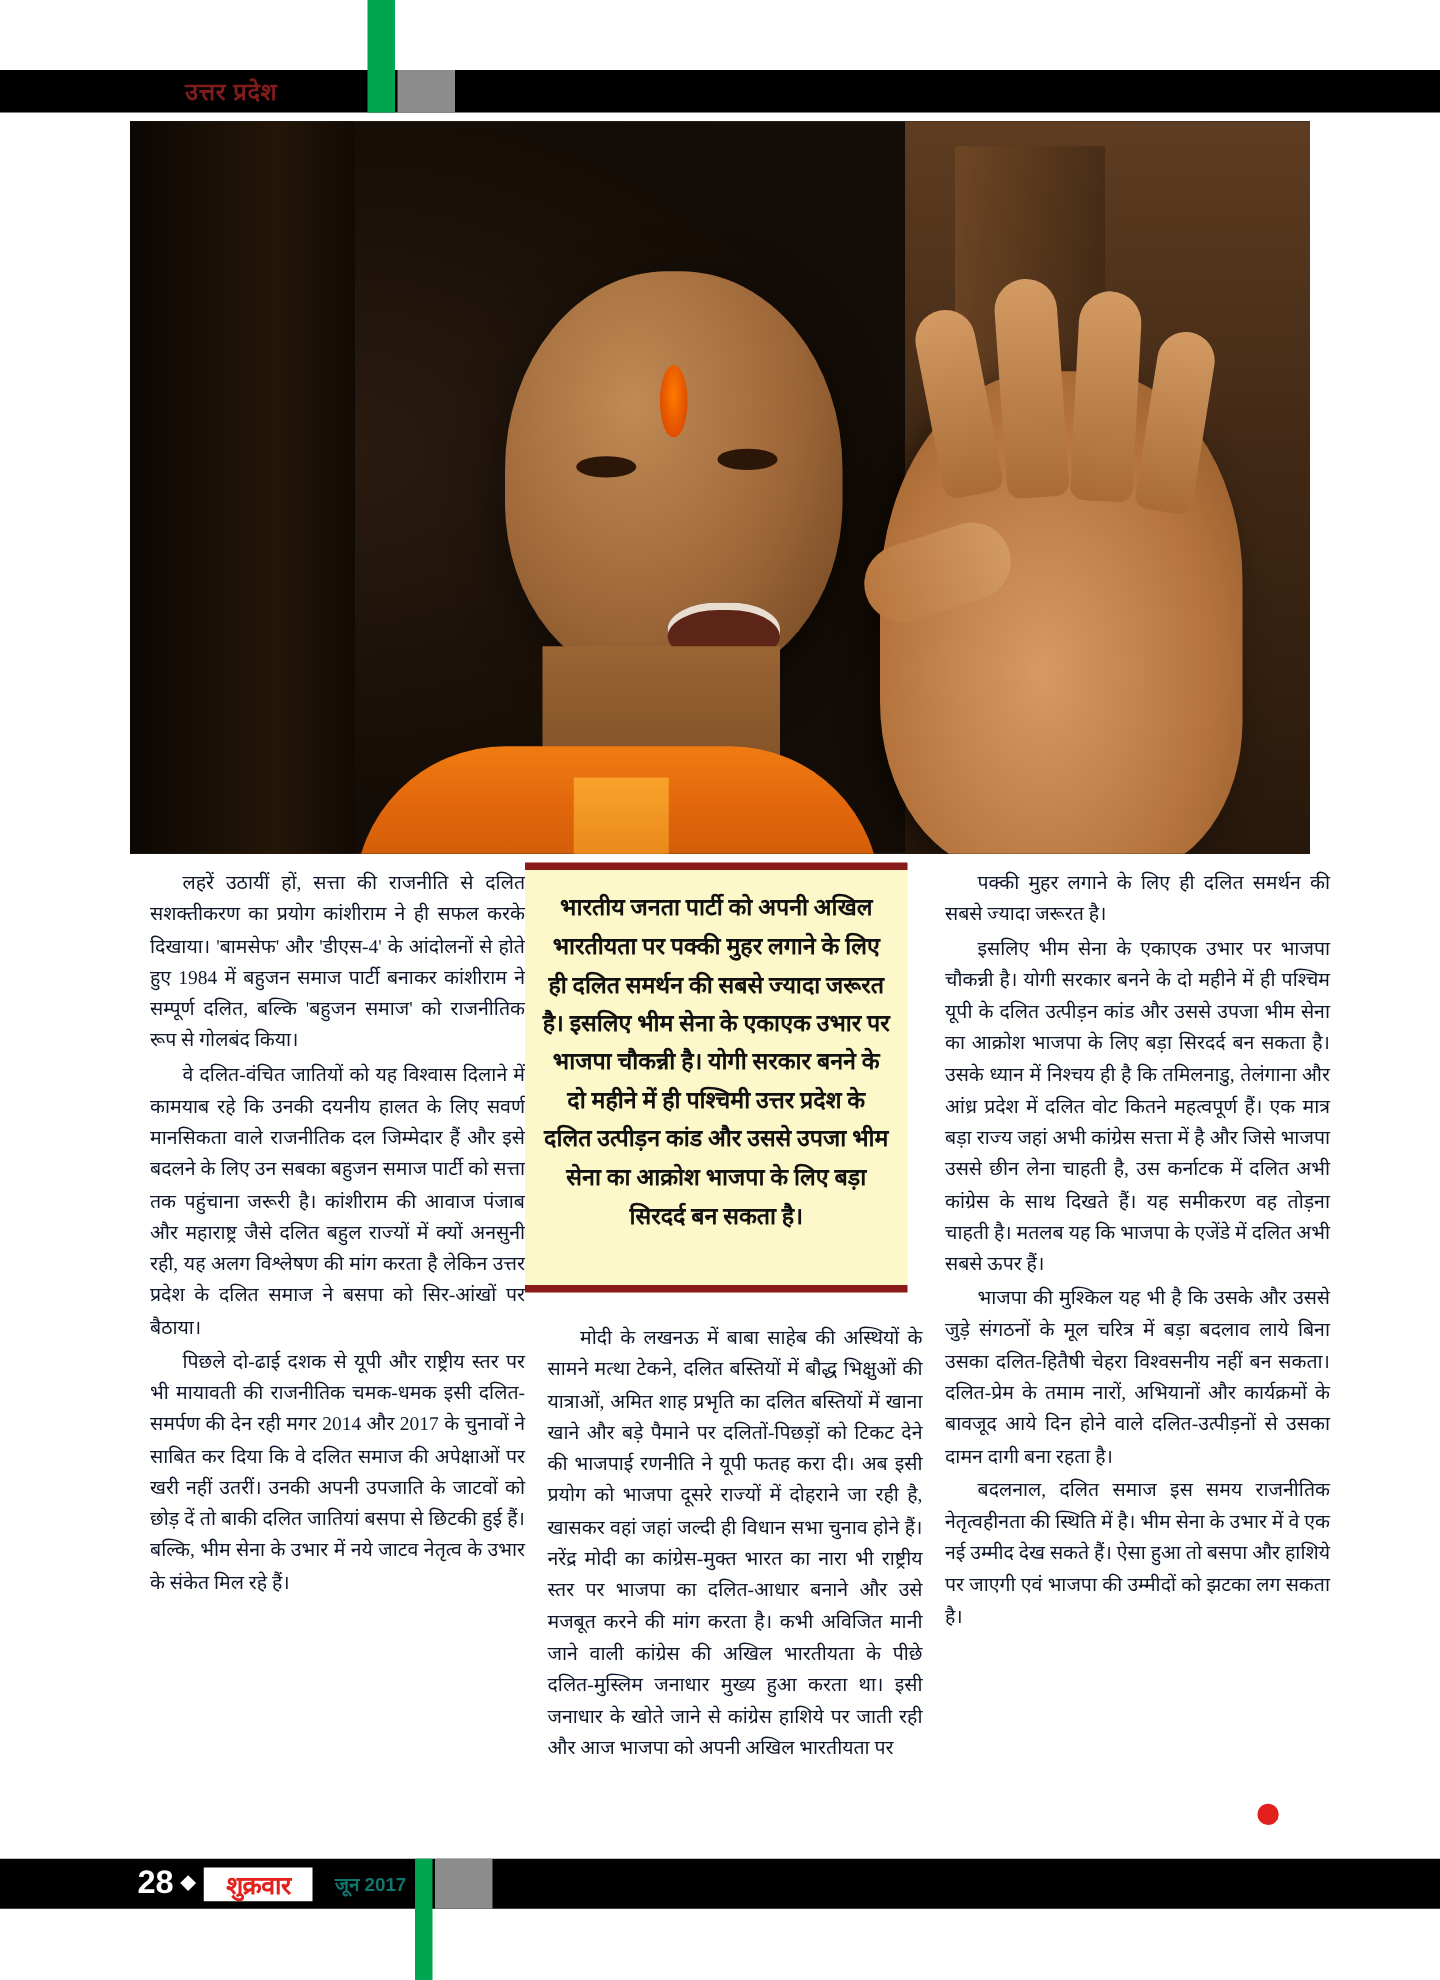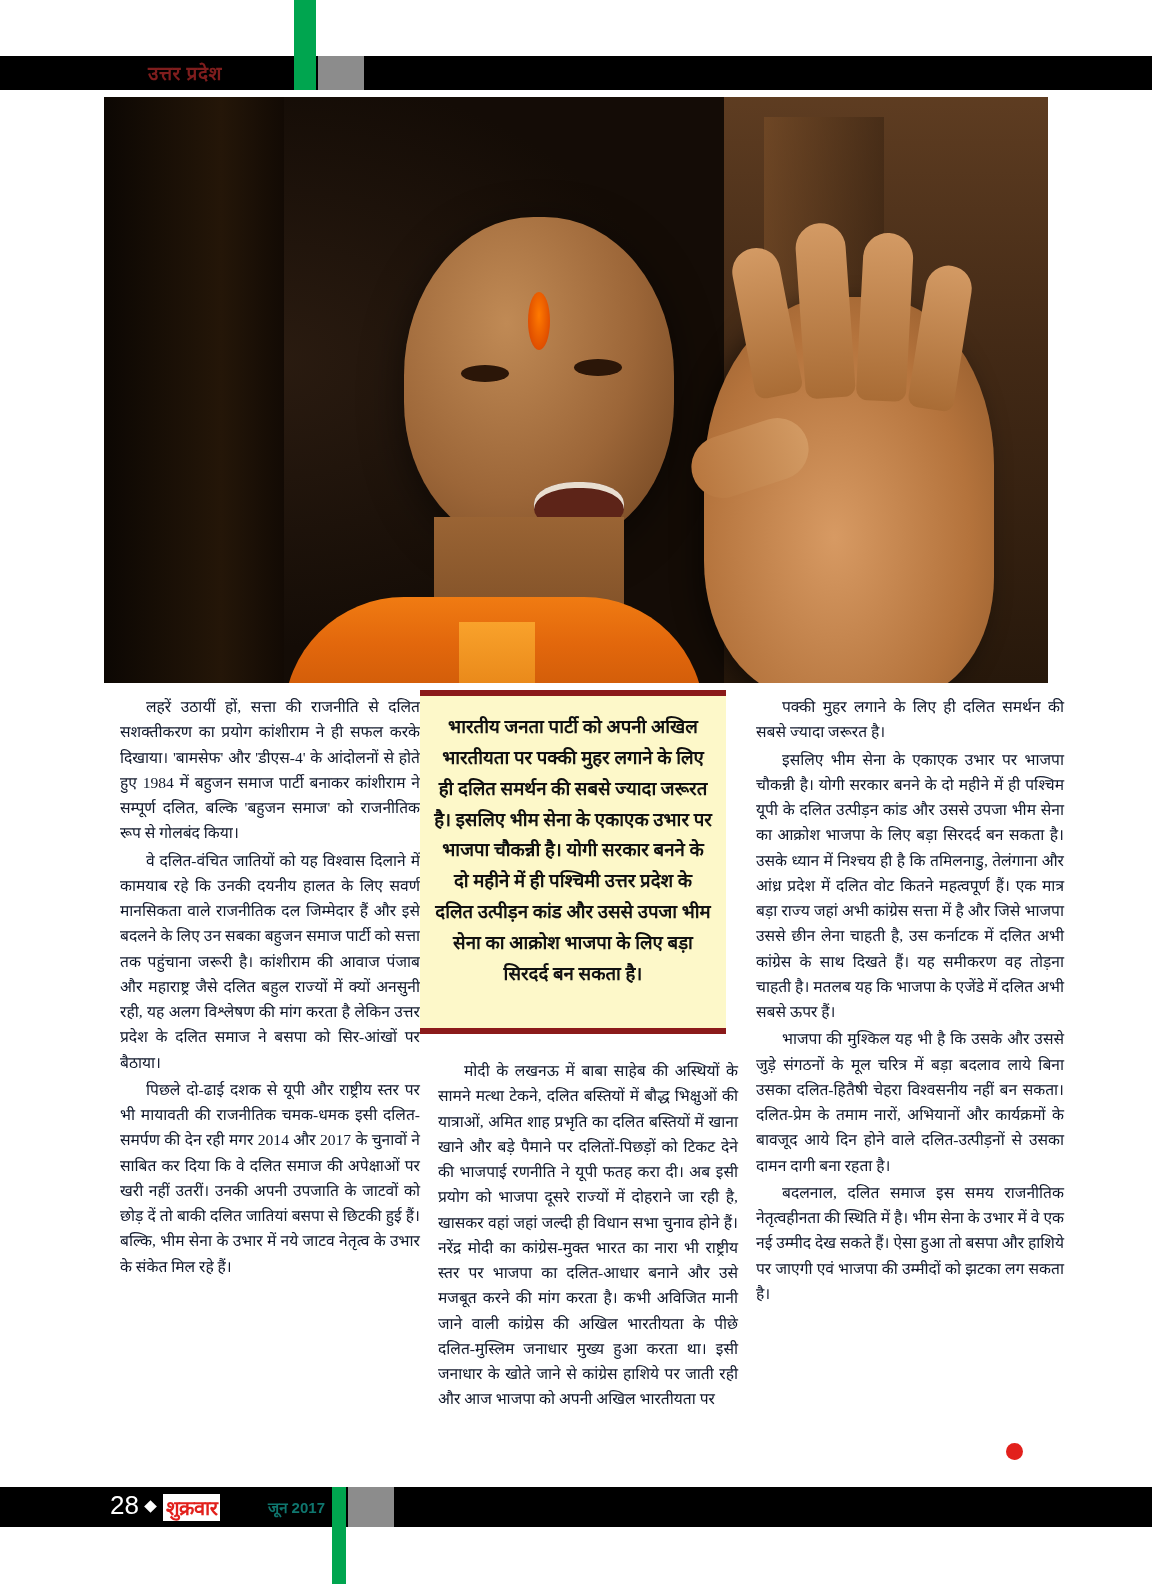--- a/index.html
+++ b/index.html
@@ -209,42 +209,42 @@
     width: 1152px;
     height: 40px;
     background: #000000;
   }
   .footer-page-no {
     position: absolute;
     left: 110px;
     top: 1490px;
     color: #ffffff;
     font-size: 26px;
-    font-weight: normal;
+    font-weight: bold;
     font-family: "Liberation Sans", sans-serif;
   }
   .footer-diamond {
     position: absolute;
     left: 146px;
     top: 1502px;
     width: 9px; height: 9px;
     background: #ffffff;
     transform: rotate(45deg);
   }
   .footer-mag {
     position: absolute;
     left: 163px;
     top: 1494px;
     color: #e2201c;
     font-size: 20px;
     font-weight: bold;
     letter-spacing: -0.5px;
     font-family: "Liberation Sans", sans-serif;
     background: #ffffff;
-    padding: 0 3px;
+    padding: 0 18px;
   }
   .footer-date {
     position: absolute;
     left: 268px;
     top: 1497px;
     color: #0f766e;
     font-size: 15px;
     font-weight: bold;
     font-family: "Liberation Sans", sans-serif;
   }

